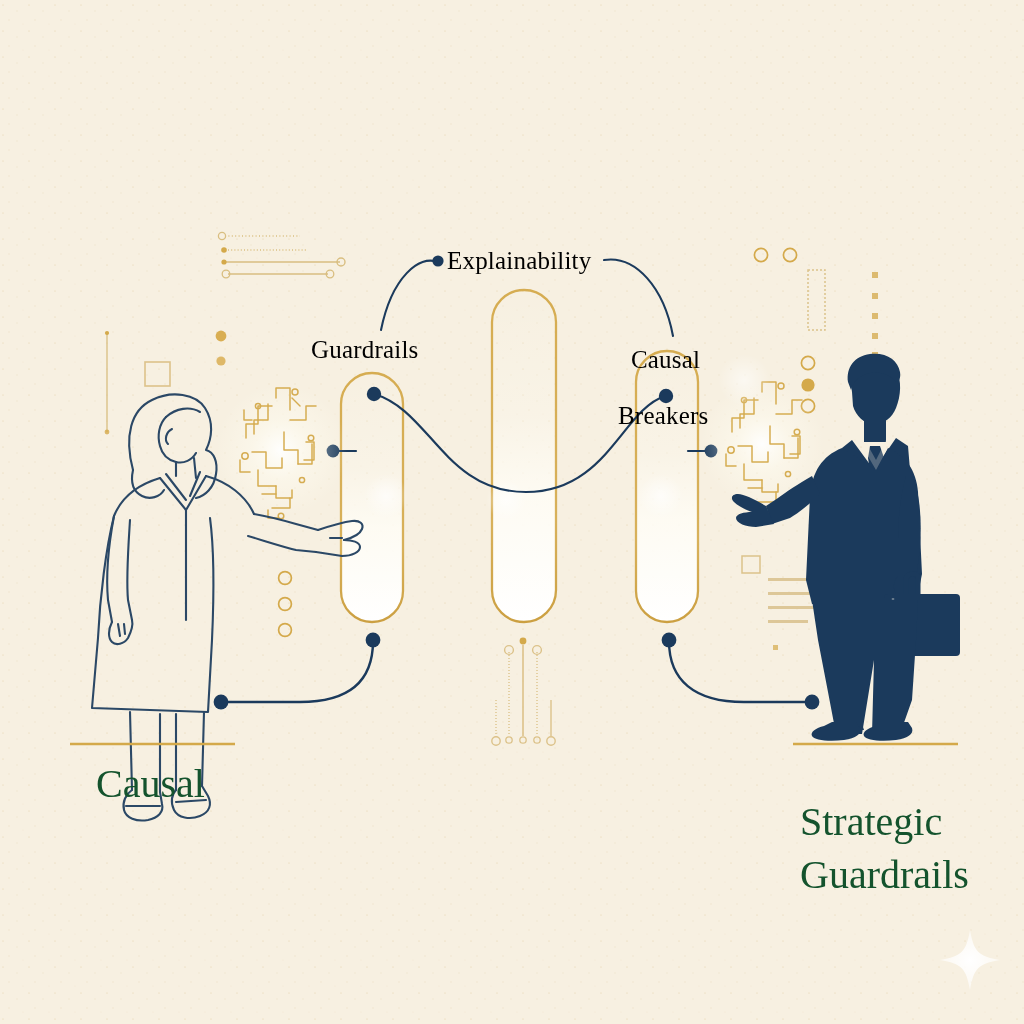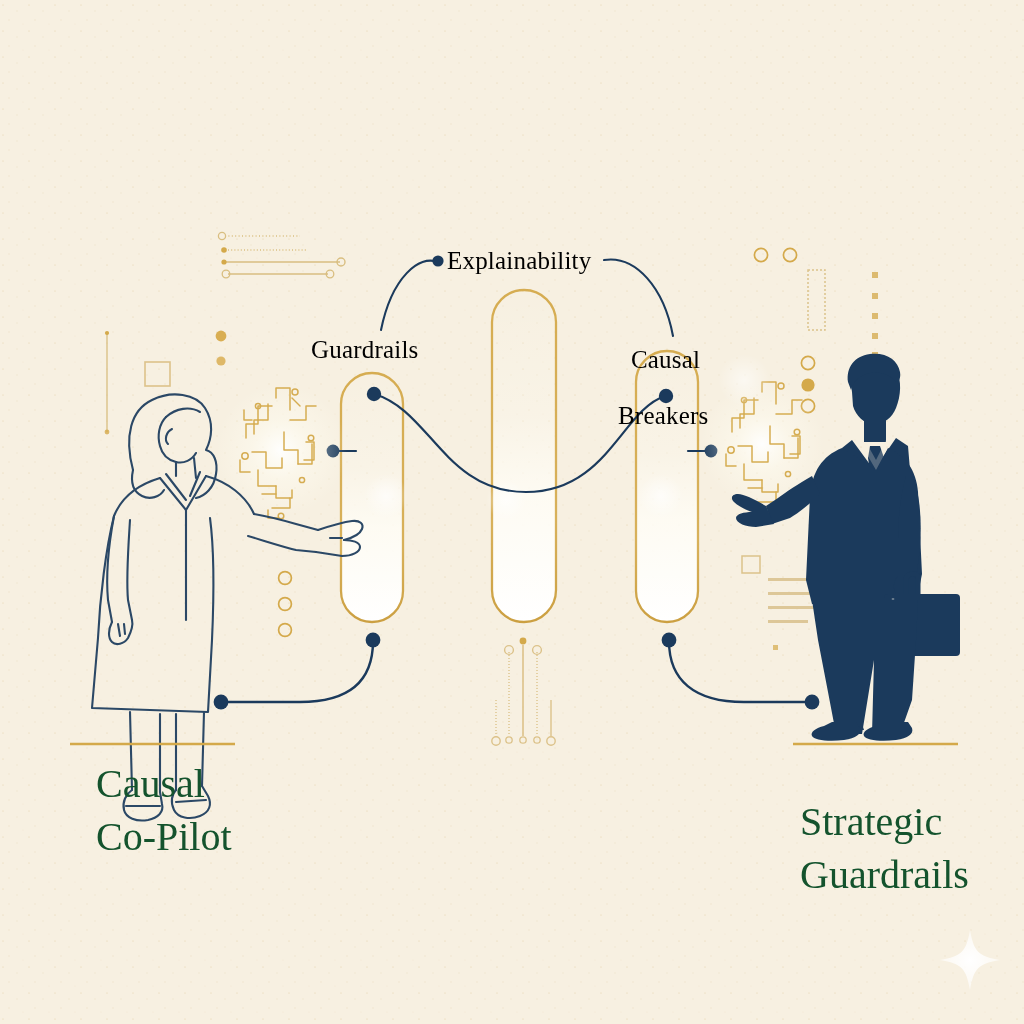--- a/index.html
+++ b/index.html
@@ -355,21 +355,20 @@
 
 <div class="lbl lbl-node" id="label-explainability">Explainability</div>
 
 <div class="lbl lbl-node" id="label-circuit">
   <span class="l1">Causal</span>
   <span class="l2">Breakers</span>
 </div>
 
 <div class="foot" id="foot-left">
   <span>Causal</span>
-  <span>Co-Pilot</span>
 </div>
 
 <div class="foot" id="foot-right">
   <span>Strategic</span>
   <span>Guardrails</span>
 </div>
 
 </div>
 
 </body></html>

